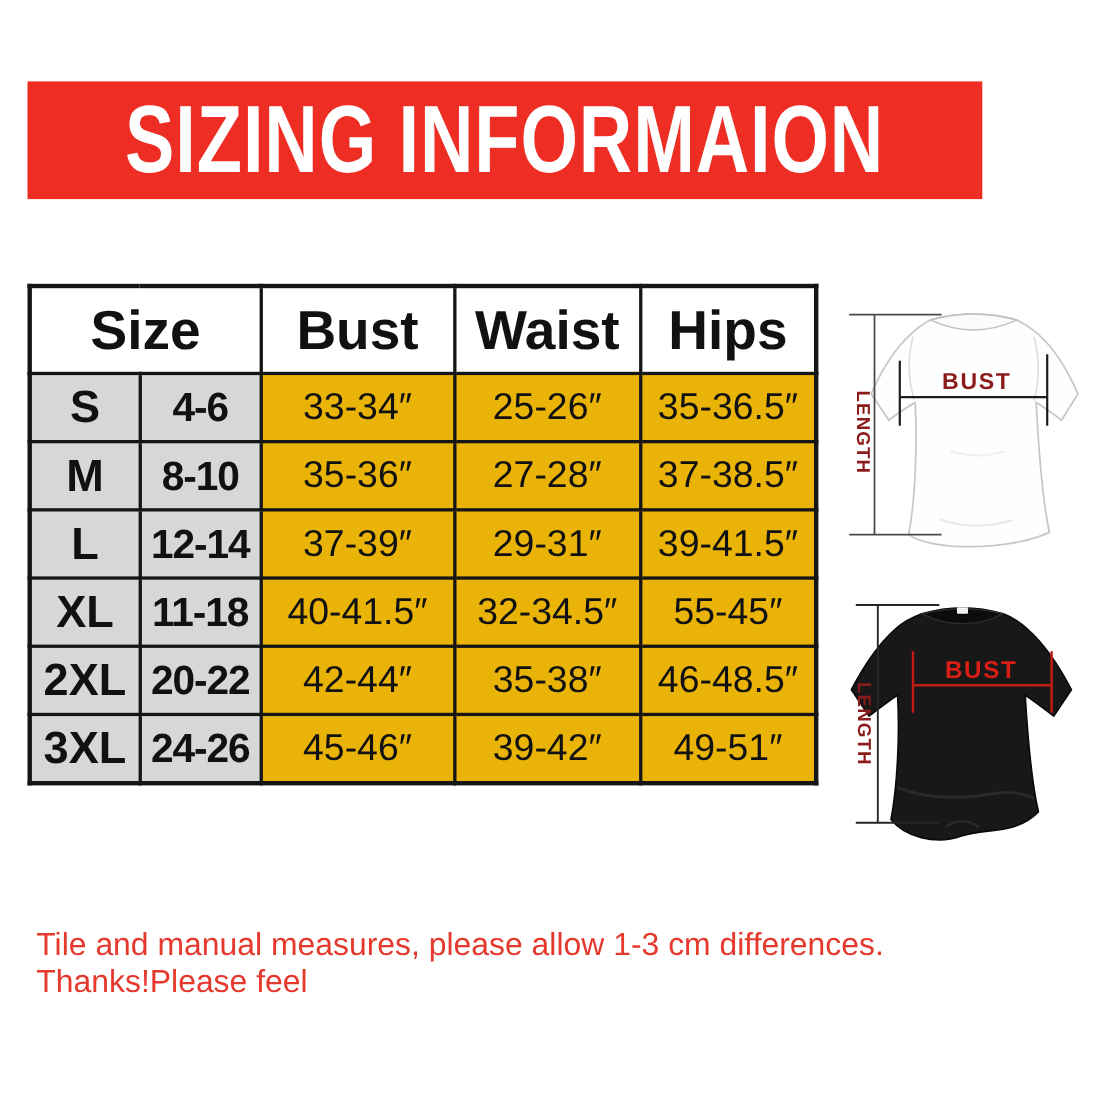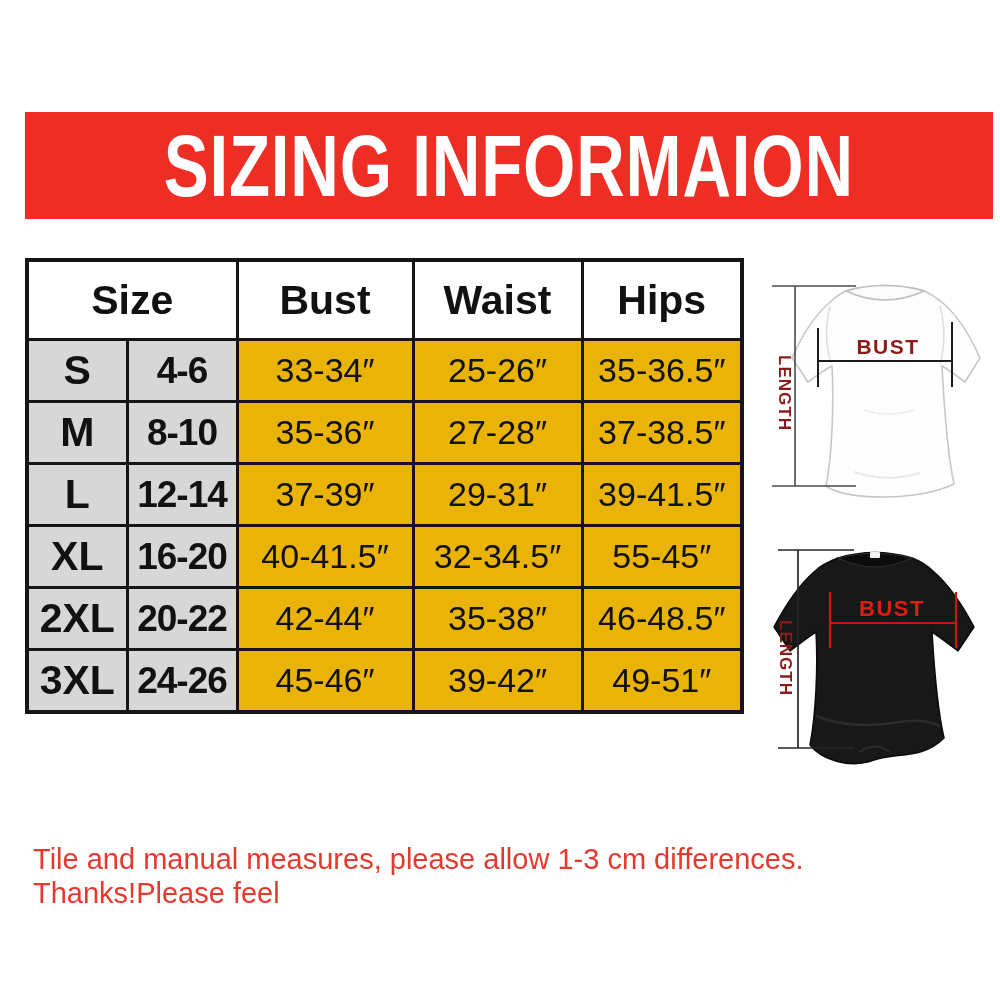--- a/index.html
+++ b/index.html
@@ -3,36 +3,36 @@
 <meta charset="utf-8">
 <style>
   html,body { margin:0; padding:0; }
   body {
     width:1000px; height:1000px; background:#ffffff; position:relative;
     font-family:"Liberation Sans", sans-serif; overflow:hidden;
   }
 
   
   .banner {
-    position:absolute; left:25px; top:74px; width:968px; height:107px;
-    background:#ee2e24; display:flex; align-items:center; justify-content:center;margin-top:38px;
+    position:absolute; left:25px; top:74px; width:868px; height:107px;
+    background:#ee2e24; display:flex; align-items:center; justify-content:center;
   }
   .banner-title {
     color:#ffffff; font-weight:bold; font-size:82px; white-space:nowrap;
     transform:scale(0.82,1.06); letter-spacing:1px; line-height:1;
   }
 
   
   table.size-table {
     position:absolute; left:25px; top:258px;
     border-collapse:collapse; table-layout:fixed;
     border:4px solid #151515; background:#ffffff;
   }
   .size-table td { border:3px solid #151515; text-align:center; vertical-align:middle; padding:0; color:#111; }
-  .size-table tr.header-row td { height:76px; font-size:41px; font-weight:bold; background:#ffffff; }
+  .size-table tr.header-row td { height:76px; font-size:50px; font-weight:bold; background:#ffffff; }
   .size-table tr.data-row td { height:59px; }
   .size-table td.size-cell  { background:#d7d7d7; font-weight:bold; font-size:41px; }
   .size-table td.range-cell { background:#d7d7d7; font-weight:bold; font-size:37px; letter-spacing:-1px; }
   .size-table td.val-cell   { background:#eab308; font-size:34px; font-weight:400; }
 
   
   .fig { position:absolute; }
   .fig-white { left:768px; top:260px; width:228px; height:250px; }
   .fig-black { left:750px; top:516px; width:248px; height:270px; }
   .fig svg { display:block; width:100%; height:100%; }
@@ -81,21 +81,21 @@
     </tr>
     <tr class="data-row">
       <td class="size-cell">L</td>
       <td class="range-cell">12-14</td>
       <td class="val-cell">37-39″</td>
       <td class="val-cell">29-31″</td>
       <td class="val-cell">39-41.5″</td>
     </tr>
     <tr class="data-row">
       <td class="size-cell">XL</td>
-      <td class="range-cell">16-20</td>
+      <td class="range-cell">11-18</td>
       <td class="val-cell">40-41.5″</td>
       <td class="val-cell">32-34.5″</td>
       <td class="val-cell">55-45″</td>
     </tr>
     <tr class="data-row">
       <td class="size-cell">2XL</td>
       <td class="range-cell">20-22</td>
       <td class="val-cell">42-44″</td>
       <td class="val-cell">35-38″</td>
       <td class="val-cell">46-48.5″</td>

